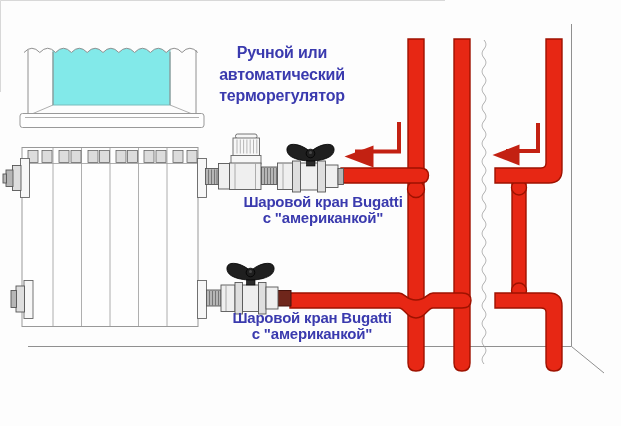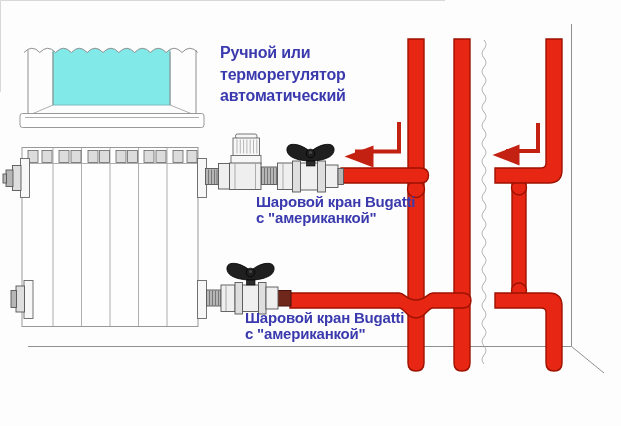--- a/index.html
+++ b/index.html
@@ -1,20 +1,20 @@
 <!DOCTYPE html>
 <html style="--pipe-red: #e72714; --pipe-outline: #9e1200; --arrow-red: #c32112; --label-blue: #3a3aae; --glass-cyan: #82e9e9; --dark-fitting: #6f261b; --handle-black: #1f1f1f; --line-gray: #909090;"><head>
 <meta charset="utf-8">
 <style>
   html,body{margin:0;padding:0;background:#ffffff;}
   .stage{position:relative;width:621px;height:426px;background:#fdfdfd;overflow:hidden;
          font-family:"Liberation Sans",sans-serif;}
   .stage svg{position:absolute;left:0;top:0;}
-  .lbl{position:absolute;text-align:left;font-weight:bold;
-       color:var(--label-blue,#3a3aae);letter-spacing:-0.2px;padding-left:24px;}
+  .lbl{position:absolute;text-align:center;font-weight:bold;
+       color:var(--label-blue,#3a3aae);letter-spacing:-0.2px;}
   .lbl span{display:block;}
   #lbl-thermo{left:196px;top:42px;width:172px;font-size:16px;line-height:21.5px;}
   #lbl-valve-top{left:232px;top:194px;width:182px;font-size:15px;line-height:15.5px;}
   #lbl-valve-bottom{left:221px;top:310px;width:182px;font-size:15px;line-height:15.5px;}
 
   
   .pipe{fill:var(--pipe-red,#e72714);stroke:var(--pipe-outline,#9e1200);stroke-width:1.4;}
   .arrow-line{fill:none;stroke:var(--arrow-red,#c32112);stroke-width:4;}
   .arrow-head{fill:var(--arrow-red,#c32112);stroke:none;}
   .metal{fill:#efefef;stroke:#555;stroke-width:0.9;}
@@ -156,22 +156,22 @@
       <path class="arrow-head" d="M344.5,156.5 L373.5,145.5 L373.5,167.5 Z"></path>
     </g>
     <g>
       <path class="arrow-line" d="M538,123 V151 H506"></path>
       <path class="arrow-head" d="M492.5,155 L519.5,144.5 L519.5,165.5 Z"></path>
     </g>
   </svg>
 
   <div class="lbl" id="lbl-thermo">
     <span>Ручной или</span>
+    <span>автоматический</span>
     <span>терморегулятор</span>
-    <span>автоматический</span>
   </div>
   <div class="lbl" id="lbl-valve-top">
     <span>Шаровой кран Bugatti</span>
     <span>с "американкой"</span>
   </div>
   <div class="lbl" id="lbl-valve-bottom">
     <span>Шаровой кран Bugatti</span>
     <span>с "американкой"</span>
   </div>
 

